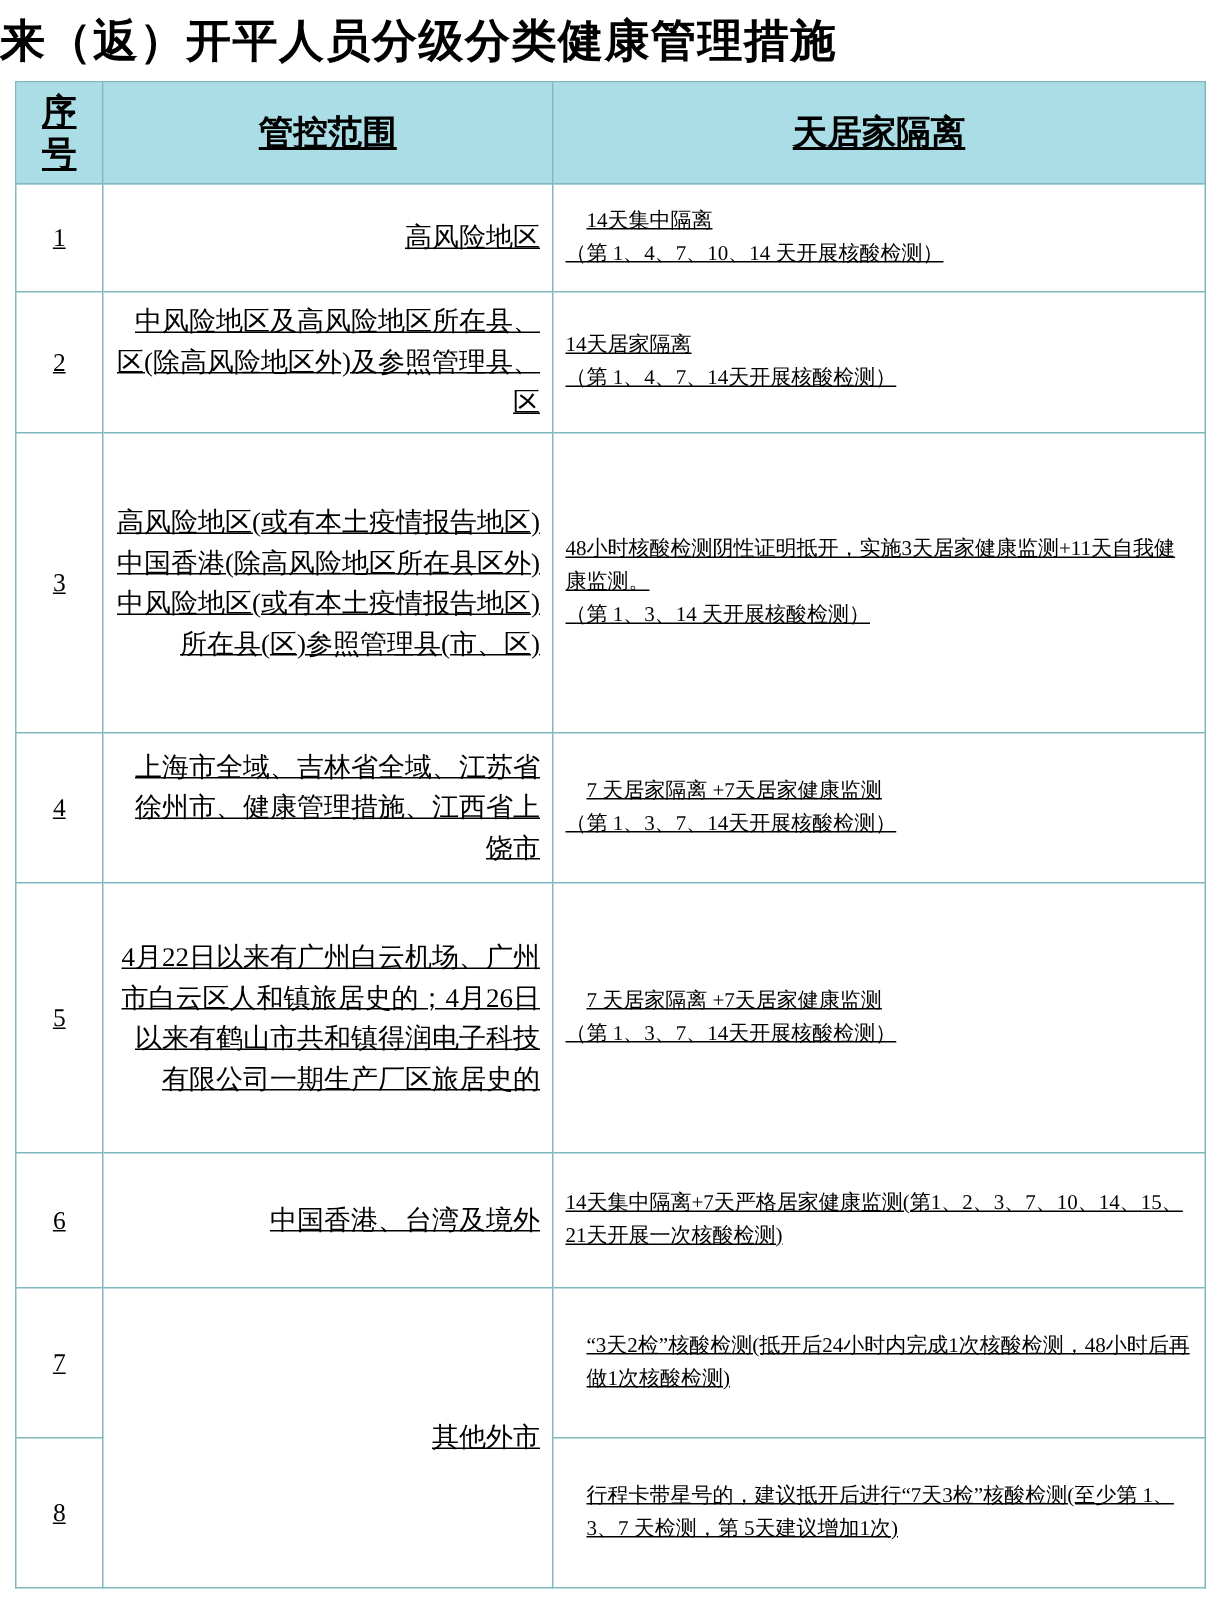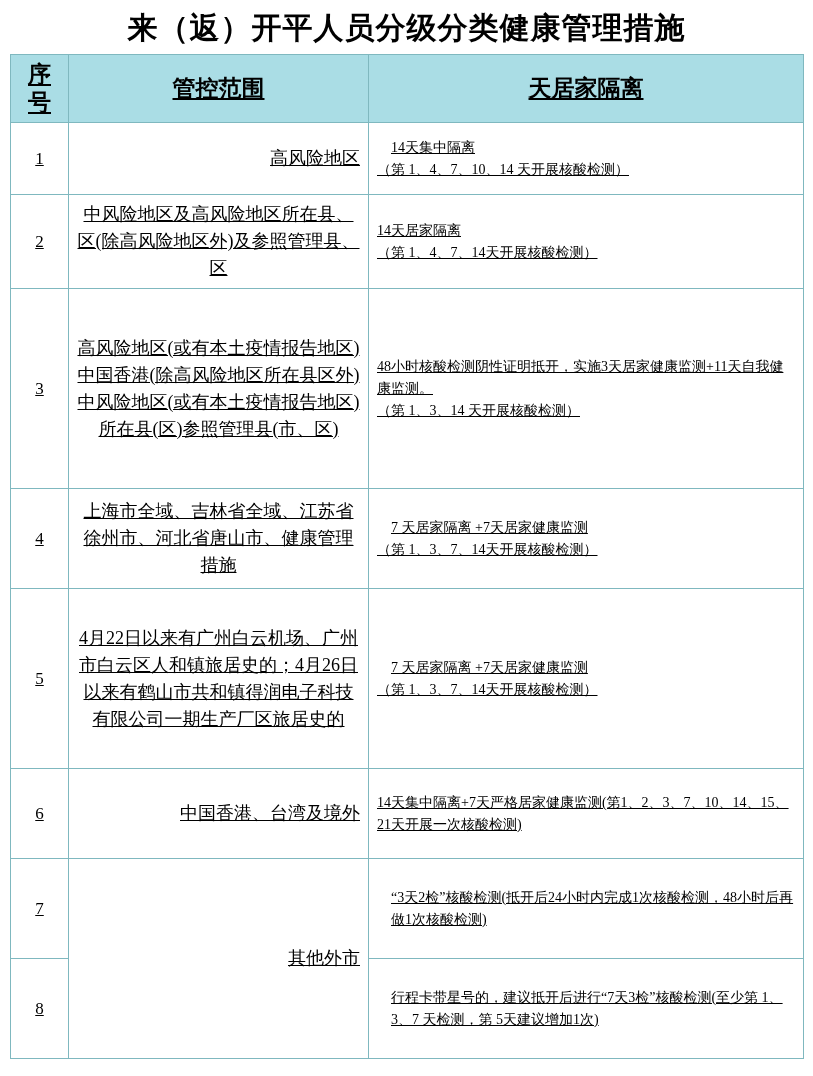--- a/index.html
+++ b/index.html
@@ -14,21 +14,21 @@
     color: #000000;
     overflow: hidden;
   }
   .page {
     width: 813px;
     height: 1076px;
     position: relative;
     box-sizing: border-box;
   }
   .title {
-    text-align: center;
+    text-align: left;
     font-size: 30px;
     font-weight: 700;
     letter-spacing: 1px;
     padding: 10px 0 8px 0;
     line-height: 1.2;
     font-family: "Liberation Serif", "DejaVu Serif", serif;
   }
   table.mgmt {
     border-collapse: collapse;
     width: 793px;
@@ -54,21 +54,21 @@
   .col-scope { width: 300px; }
   .col-measure { width: 435px; }
 
   td.no {
     text-align: center;
     font-size: 17px;
   }
   td.scope {
     font-size: 18px;
     line-height: 1.5;
-    text-align: center;
+    text-align: right;
   }
   td.scope.center {
     text-align: right;
   }
   td.measure {
     font-size: 14px;
     line-height: 1.55;
     text-align: left;
   }
   .measure p, .scope p {
@@ -122,21 +122,21 @@
         <td class="no">3</td>
         <td class="scope">高风险地区(或有本土疫情报告地区)中国香港(除高风险地区所在县区外)中风险地区(或有本土疫情报告地区)所在县(区)参照管理县(市、区)</td>
         <td class="measure">
           <p>48小时核酸检测阴性证明抵开，实施3天居家健康监测+11天自我健康监测。</p>
           <p>（第 1、3、14 天开展核酸检测）</p>
         </td>
       </tr>
 
       <tr style="height:100px">
         <td class="no">4</td>
-        <td class="scope">上海市全域、吉林省全域、江苏省徐州市、河北省唐山市、健康管理措施</td>
+        <td class="scope">上海市全域、吉林省全域、江苏省徐州市、健康管理措施、江西省上饶市</td>
         <td class="measure">
           <p class="pad-left">7 天居家隔离 +7天居家健康监测</p>
           <p>（第 1、3、7、14天开展核酸检测）</p>
         </td>
       </tr>
 
       <tr style="height:180px">
         <td class="no">5</td>
         <td class="scope">4月22日以来有广州白云机场、广州市白云区人和镇旅居史的；4月26日以来有鹤山市共和镇得润电子科技有限公司一期生产厂区旅居史的</td>
         <td class="measure">

